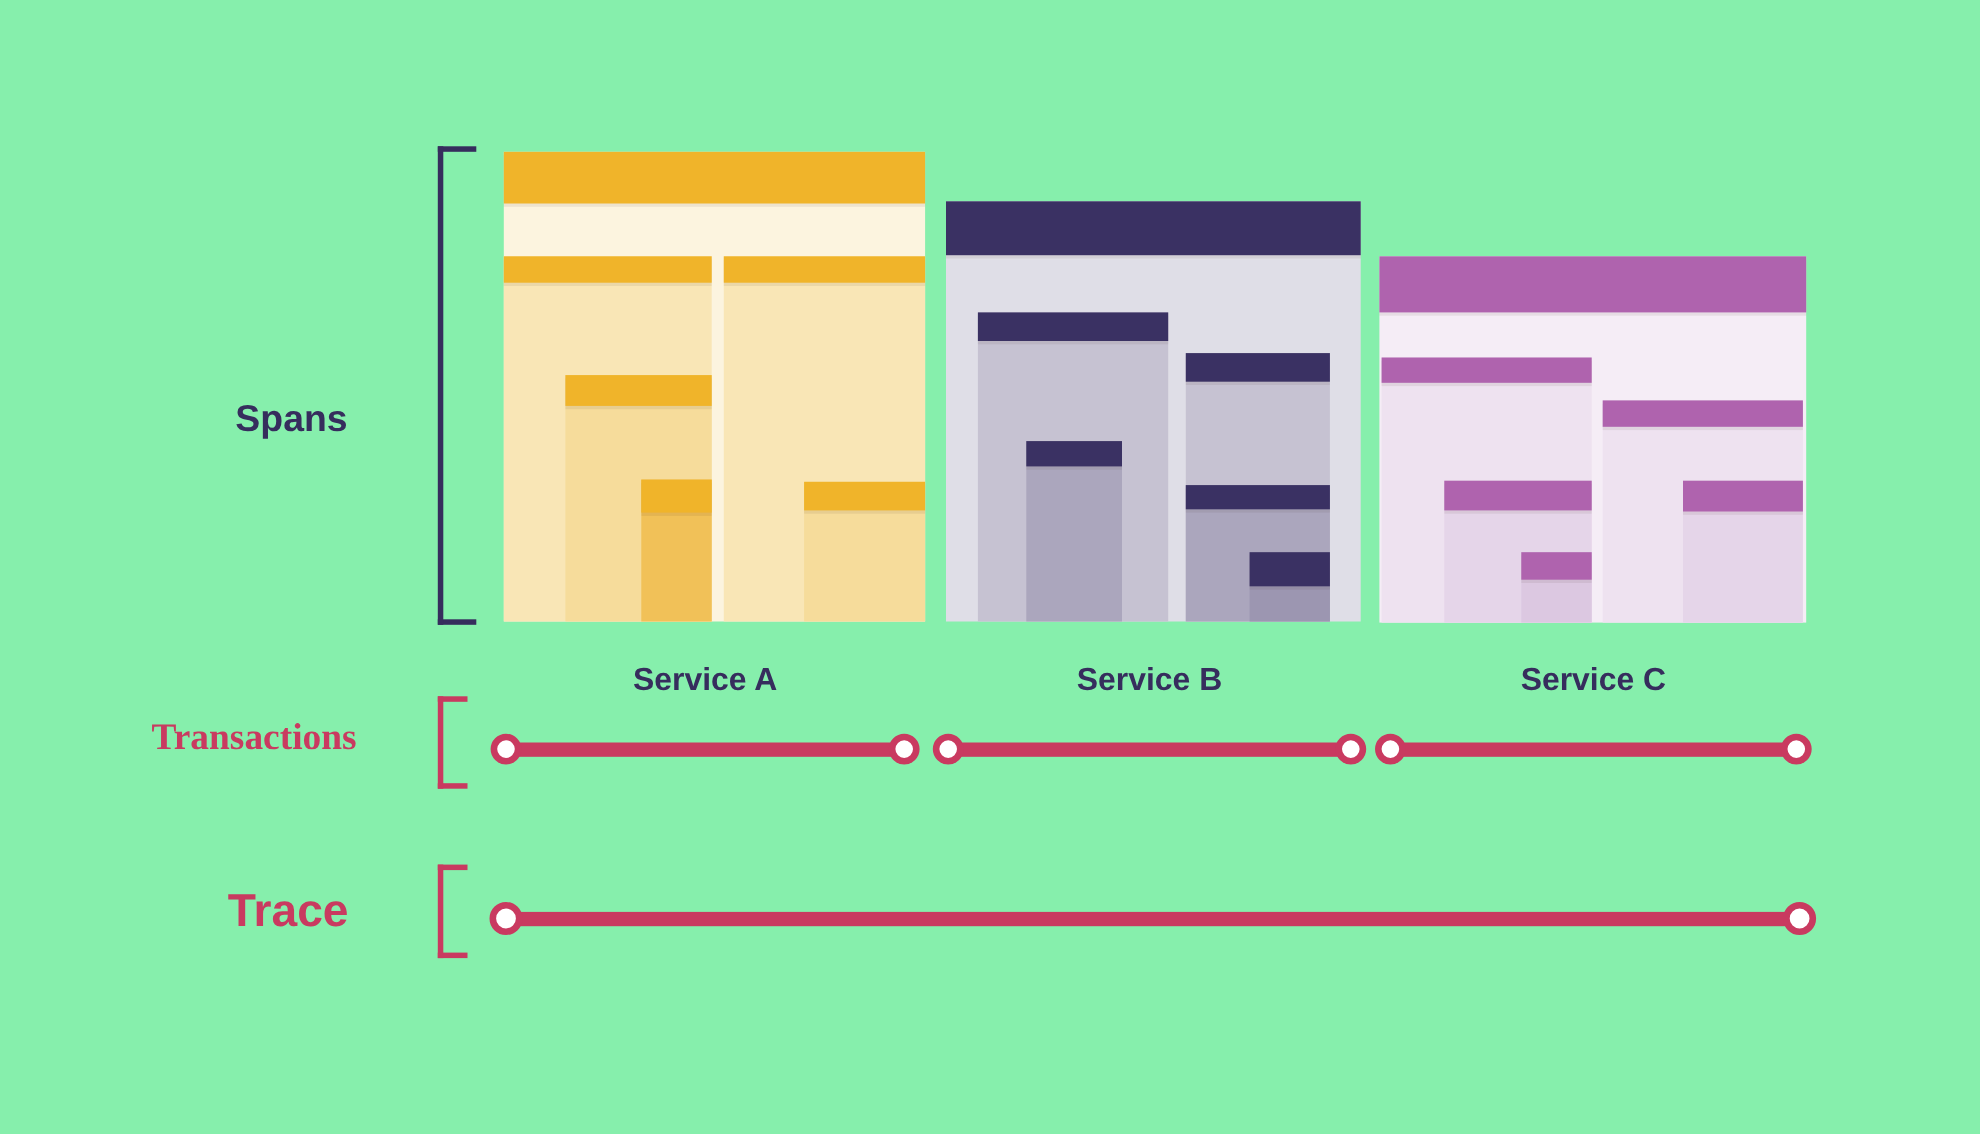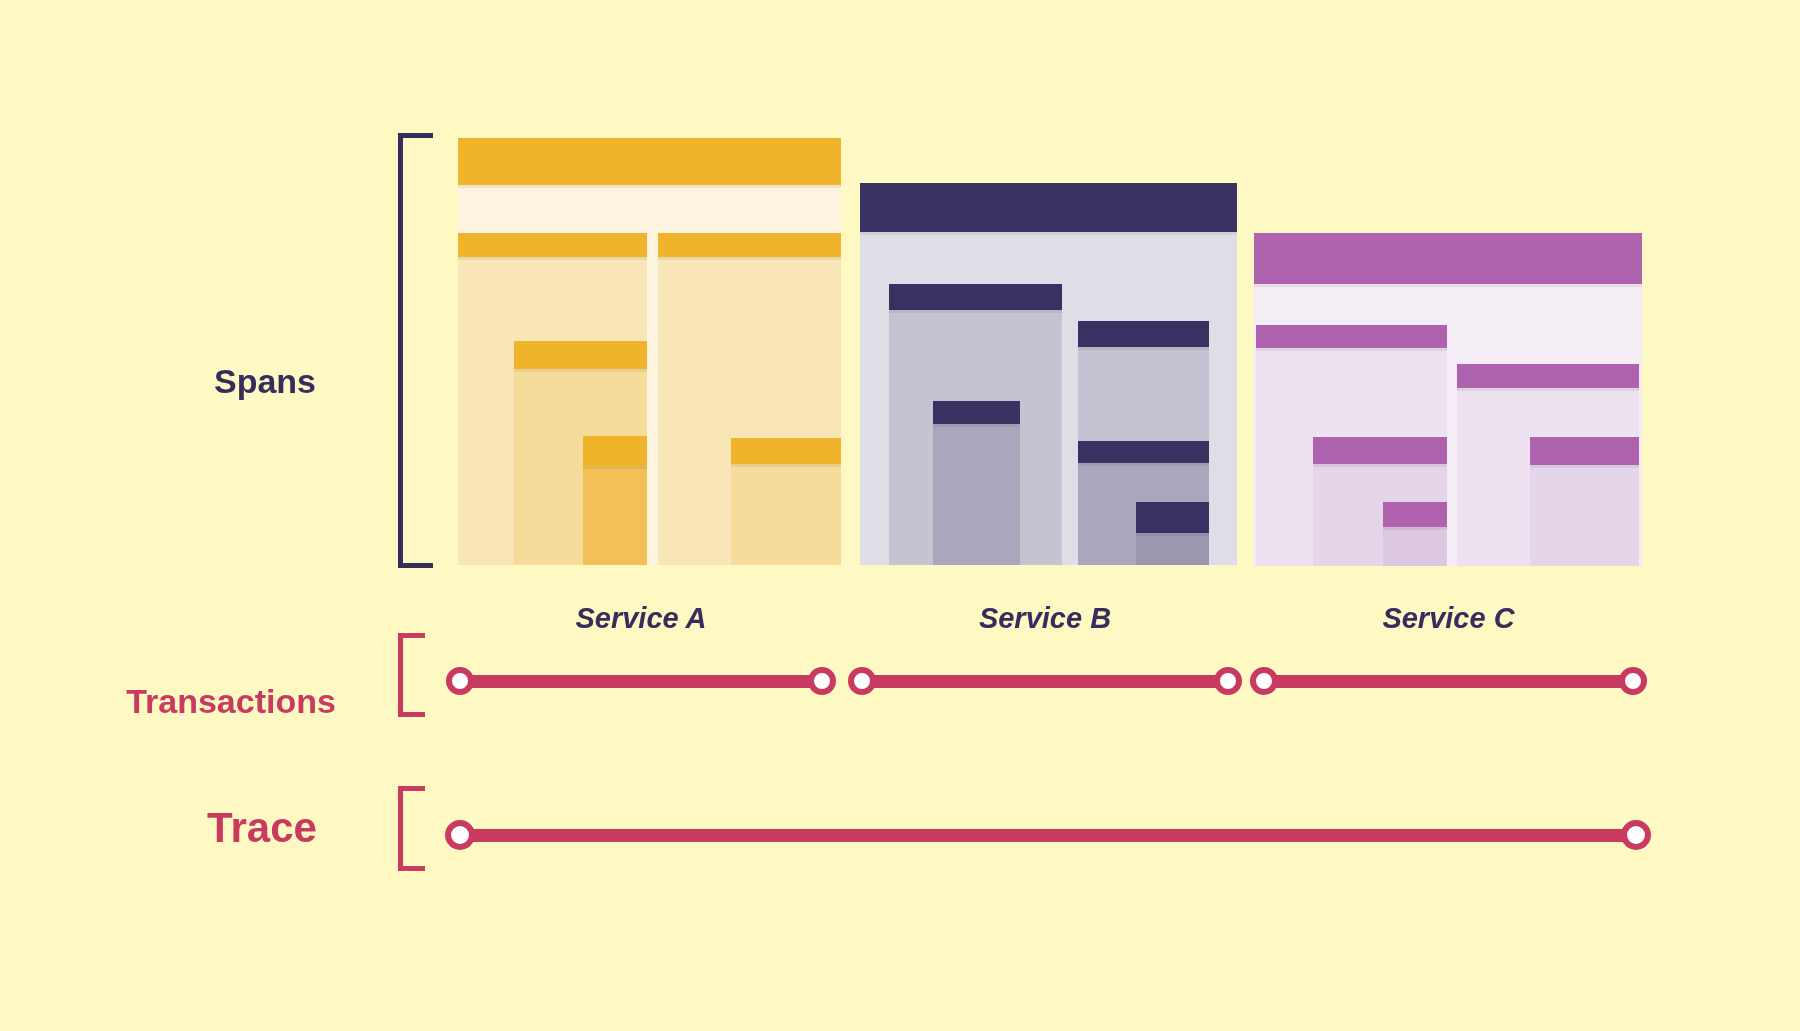--- a/index.html
+++ b/index.html
@@ -1,51 +1,50 @@
 <!DOCTYPE html>
 <html style="--navy: #362D5D; --crimson: #C93A60;"><head>
 <meta charset="utf-8">
 <style>
   html,body{margin:0;padding:0;background:#ffffff;}
   #canvas{
     position:relative;
     width:1800px;height:1031px;
-    background:#fef9c3;
+    background:#86efac;
     font-family:"Liberation Sans", sans-serif;
     overflow:hidden;
   }
   .row-label{
     position:absolute;
     font-weight:700;
     text-align:center;
     line-height:1.15;
   }
   .navy-label{color:var(--navy);}
   .crimson-label{color:var(--crimson);}
   #spans-label{left:175px;top:362px;width:180px;font-size:34px;}
-  #transactions-label{left:96px;top:682px;width:270px;font-size:34px;}
+  #transactions-label{left:96px;top:651px;width:270px;font-size:34px;font-family:Liberation Serif, serif;}
   #trace-label{left:172px;top:804px;width:180px;font-size:42px;}
   .bracket{
     position:absolute;
     border-left:5px solid;
     border-top:5px solid;
     border-bottom:5px solid;
   }
   #spans-bracket{left:398px;top:133px;width:30px;height:425px;border-color:var(--navy);}
   #transactions-bracket{left:398px;top:633px;width:22px;height:74px;border-color:var(--crimson);}
   #trace-bracket{left:398px;top:786px;width:22px;height:75px;border-color:var(--crimson);}
   .span-block{position:absolute;}
   .span-header{width:100%;box-shadow:0 3px 0 rgba(60,40,20,0.08);}
   .service-label{
     position:absolute;
     font-weight:700;
     font-size:29px;
     color:var(--navy);
     text-align:center;
-    font-style:italic;
   }
   .tl-line{position:absolute;height:13px;z-index:1;background:var(--crimson);}
   .tl-ring{
     position:absolute;z-index:2;
     border:6px solid var(--crimson);
     background:#ffffff;border-radius:50%;
     box-sizing:border-box;
   }
 </style>
 </head>

